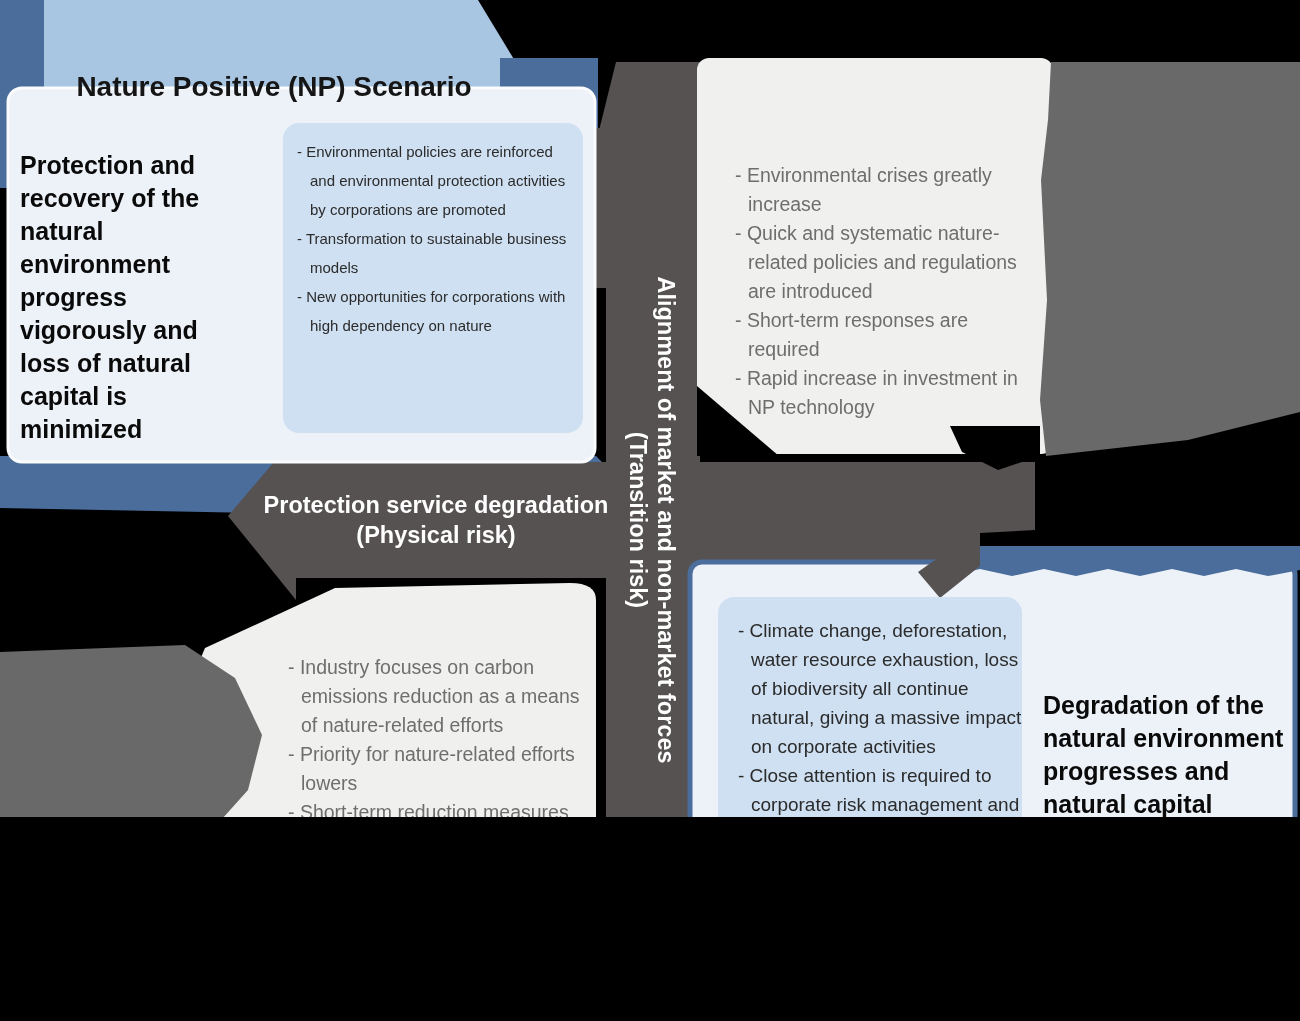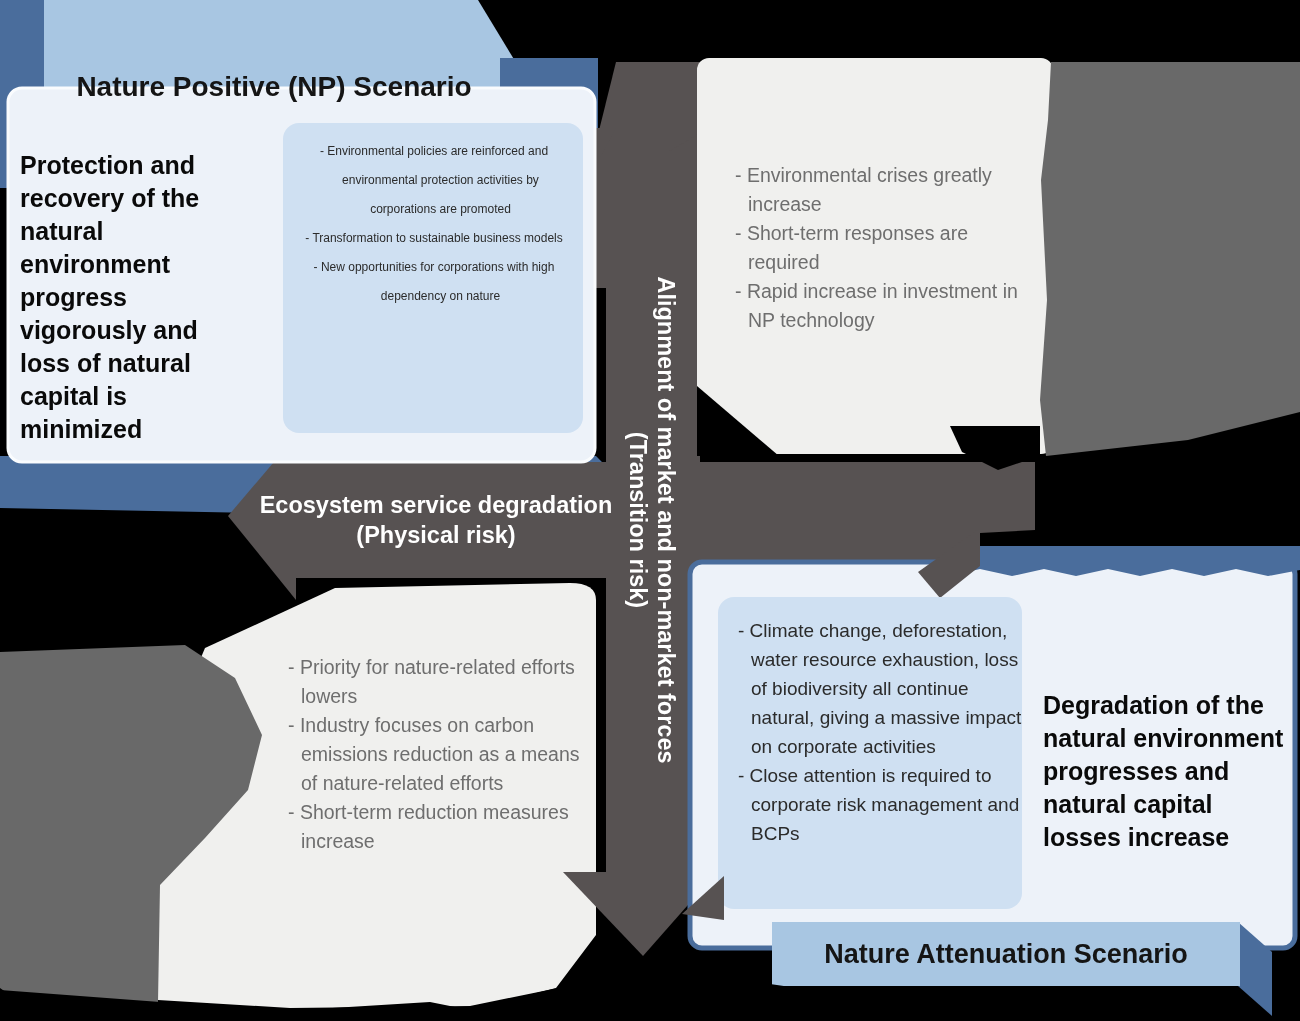--- a/index.html
+++ b/index.html
@@ -1,17 +1,17 @@
 <!DOCTYPE html>
 <html><head>
 <meta charset="utf-8">
 <style>
   html,body{margin:0;padding:0;background:#000;}
   #canvas{
-    position:relative;width:1300px;height:1021px;overflow:hidden;background:#000;
+    position:relative;width:1300px;height:817px;overflow:hidden;background:#000;
     font-family:"Liberation Sans","DejaVu Sans",sans-serif;
   }
   #shapes{position:absolute;left:0;top:0;}
   .txt{position:absolute;}
   .title-band{
     font-weight:bold;font-size:28px;color:#151515;text-align:center;
   }
   .summary{
     font-weight:bold;font-size:25px;line-height:33px;color:#0a0a0a;
   }
@@ -70,49 +70,50 @@
     <polygon points="682,914 724,876 724,920" fill="#575252"></polygon>
     <polygon points="1238,922 1272,952 1272,1016 1238,986" fill="#4a6d9c"></polygon>
     <rect x="772" y="922" width="468" height="64" fill="#a8c6e2"></rect>
     <polygon points="690,952 770,984 880,1000 990,1021 690,1021" fill="#000000"></polygon>
   </svg>
 
   <div class="txt title-band" style="left:48px;top:63px;width:452px;height:46px;line-height:48px;">Nature Positive (NP) Scenario</div>
 
   <div class="txt summary" style="left:20px;top:133px;width:212px;margin-top:16px;">Protection and recovery of the natural environment progress vigorously and loss of natural capital is minimized</div>
 
-  <div class="txt bullets dark" style="left:297px;top:137px;width:274px;font-size:12px;text-align:center;">
+  <div class="txt bullets dark" style="left:297px;top:137px;width:274px;font-size:15px;">
     <div class="b">- Environmental policies are reinforced and environmental protection activities by corporations are promoted</div>
     <div class="b">- Transformation to sustainable business models</div>
     <div class="b">- New opportunities for corporations with high dependency on nature</div>
   </div>
 
   <div class="txt bullets gray" style="left:735px;top:149px;width:296px;margin-top:12px;">
     <div class="b">- Environmental crises greatly increase</div>
+    <div class="b">- Quick and systematic nature-related policies and regulations are introduced</div>
     <div class="b">- Short-term responses are required</div>
     <div class="b">- Rapid increase in investment in NP technology</div>
   </div>
 
   <div class="txt bullets gray" style="left:288px;top:653px;width:298px;">
+    <div class="b">- Industry focuses on carbon emissions reduction as a means of nature-related efforts</div>
     <div class="b">- Priority for nature-related efforts lowers</div>
-    <div class="b">- Industry focuses on carbon emissions reduction as a means of nature-related efforts</div>
     <div class="b">- Short-term reduction measures increase</div>
   </div>
 
   <div class="txt bullets dark" style="left:738px;top:616px;width:292px;font-size:19px;">
     <div class="b">- Climate change, deforestation, water resource exhaustion, loss of biodiversity all continue natural, giving a massive impact on corporate activities</div>
     <div class="b">- Close attention is required to corporate risk management and BCPs</div>
   </div>
 
   <div class="txt summary" style="left:1043px;top:657px;width:248px;line-height:33px;margin-top:32px;">Degradation of the natural environment progresses and natural capital losses increase</div>
 
   <div class="txt title-band" style="left:774px;top:922px;width:464px;height:64px;line-height:64px;font-size:27px;">Nature Attenuation Scenario</div>
 
   <div class="txt axis-label" style="left:248px;top:490px;width:376px;">
-    <div>Ecosystem service degradation</div>
+    <div>Protection service degradation</div>
     <div>(Physical risk)</div>
   </div>
 
   <div class="txt axis-label v-rotate" style="left:652px;top:520px;width:580px;">
     <div>Alignment of market and non-market forces</div>
     <div>(Transition risk)</div>
   </div>
 
 </div>
 

